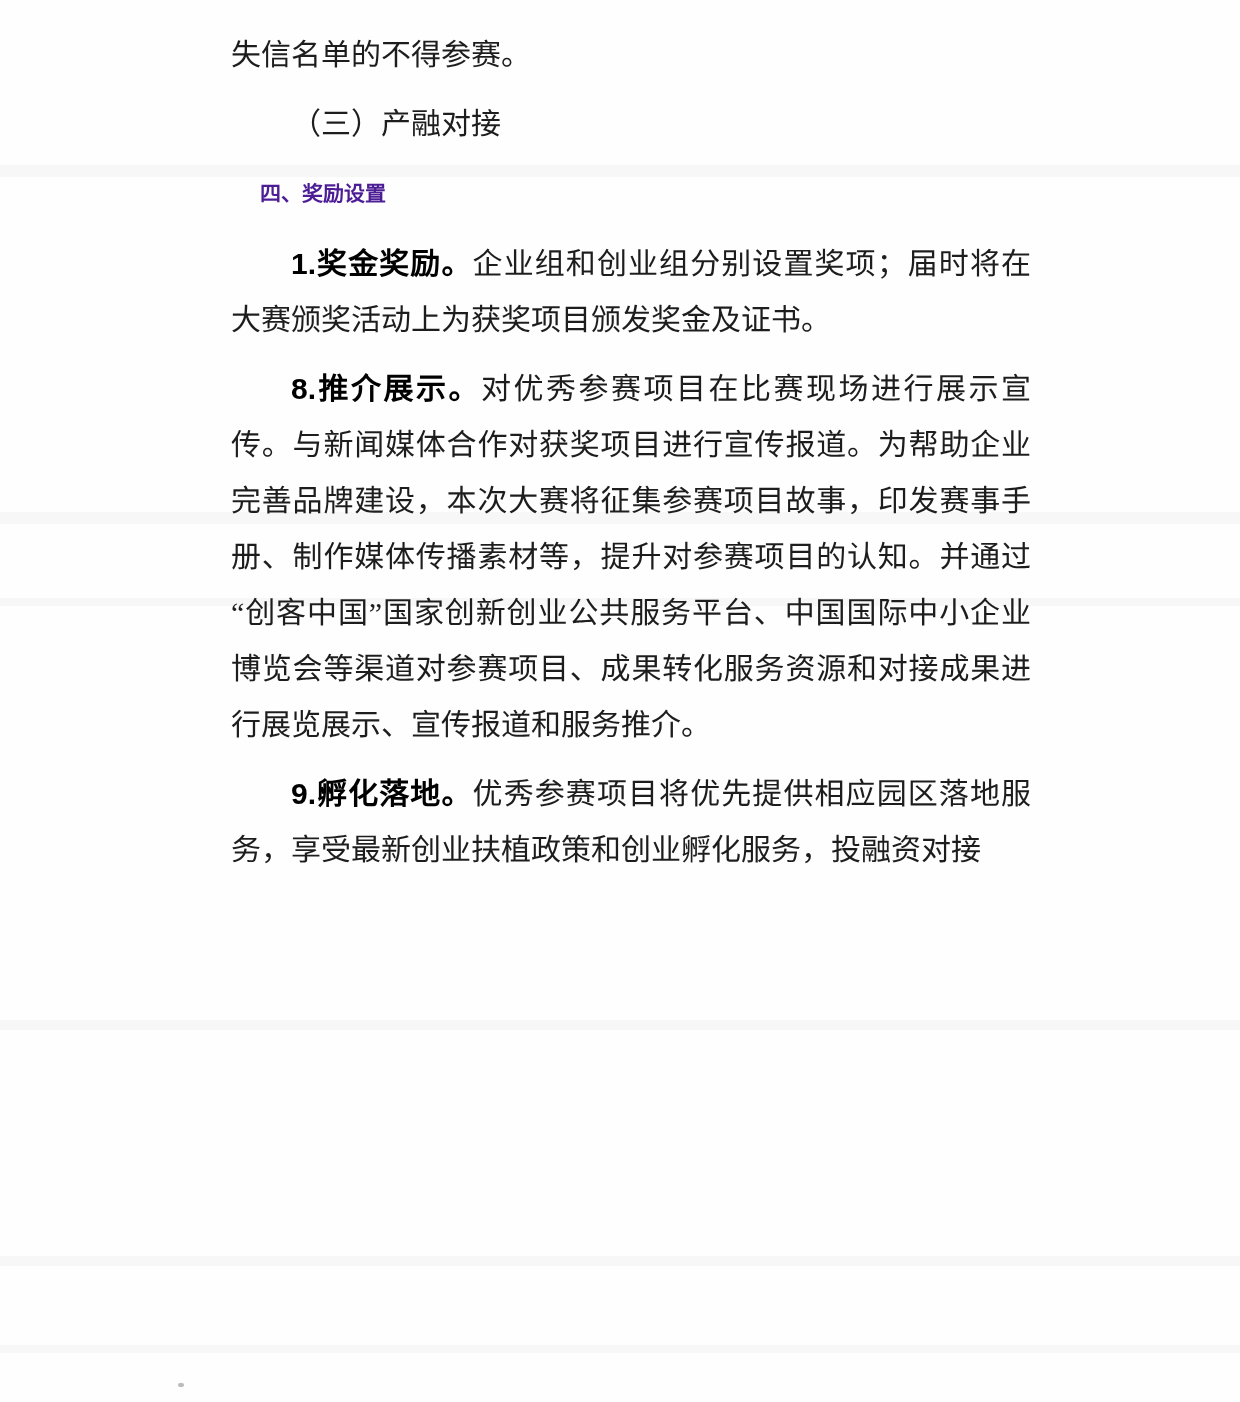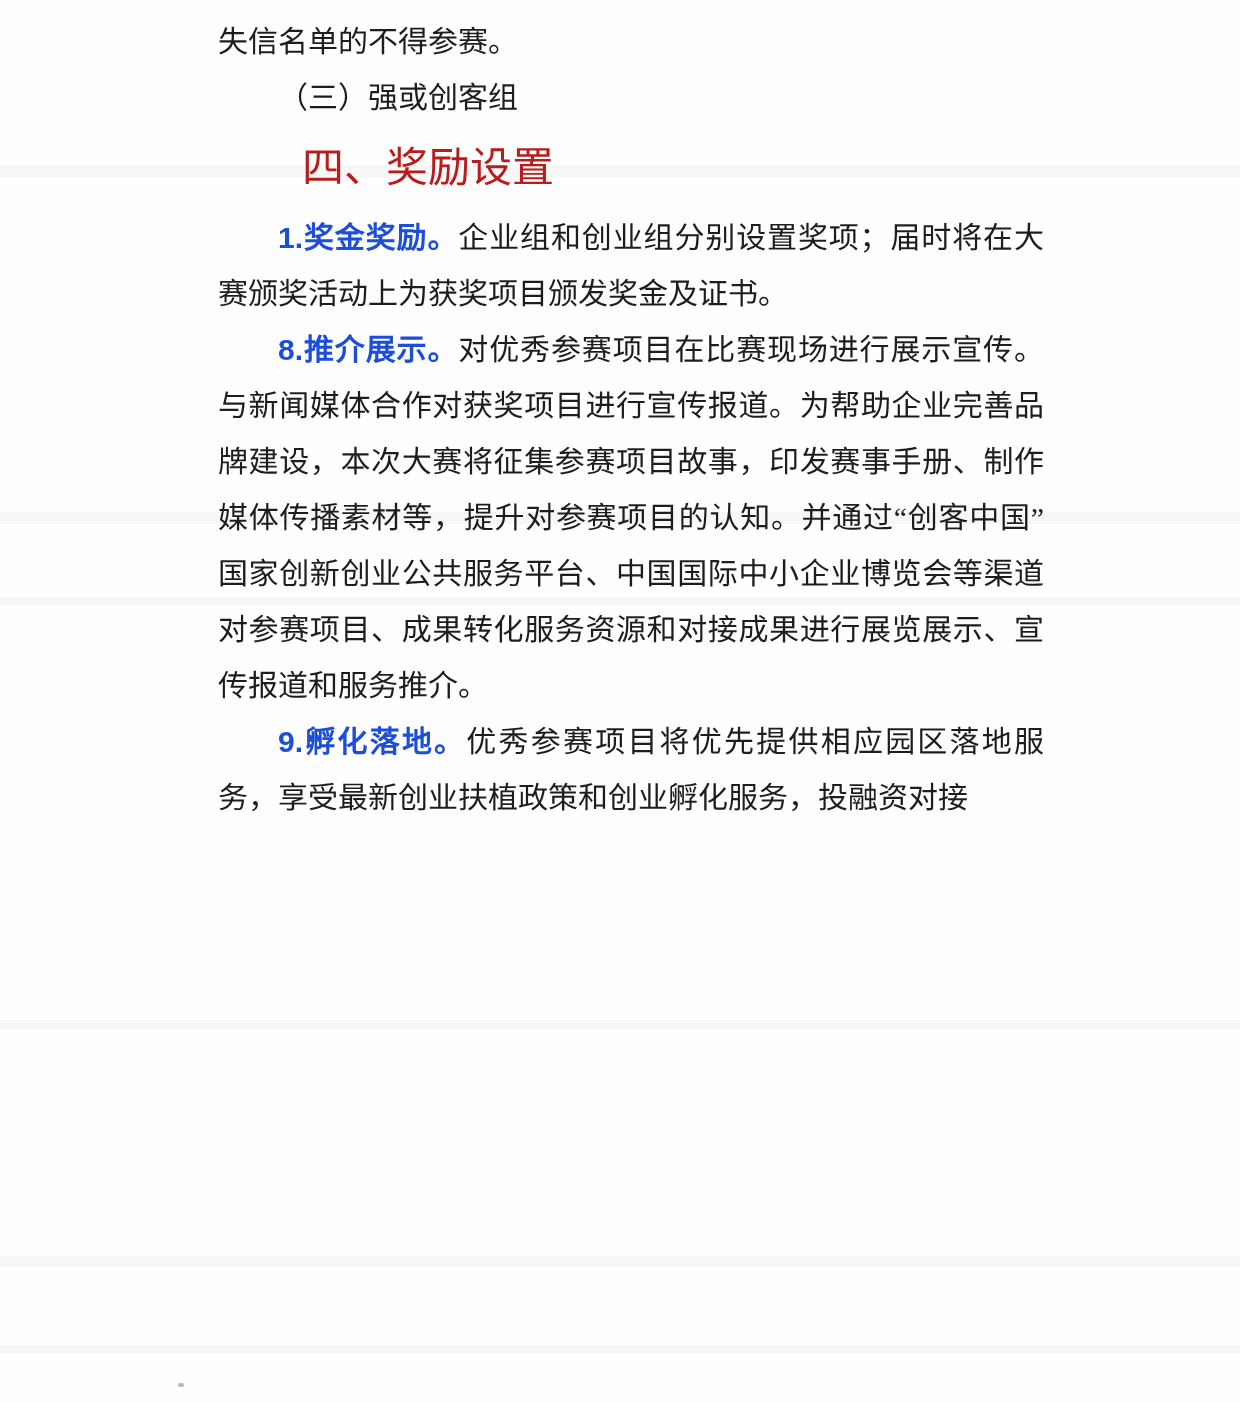--- a/index.html
+++ b/index.html
@@ -33,62 +33,62 @@
     background: rgba(60, 60, 60, 0.35);
     border-radius: 2px;
   }
   .textblock {
     position: absolute;
     left: 218px;
     top: 14px;
     width: 826px;
   }
   .para {
-    margin: 0;
+    margin: 13px;
     font-size: 30px;
     line-height: 56px;
     text-align: justify;
     text-justify: inter-ideograph;
     letter-spacing: 0;
     word-break: normal;
   }
   .indent {
     text-indent: 2em;
   }
   .heading {
     font-family: "Liberation Sans", "DejaVu Sans", sans-serif;
-    font-weight: 400;
-    font-size: 42px;
+    font-weight: 700;
+    font-size: 21px;
     margin: 14px 0;
-    color: #b91c1c;
+    color: #4c1d95;
   }
   .lead {
     font-family: "Liberation Sans", "DejaVu Sans", sans-serif;
     font-weight: 700;
-    color: #1d4ed8;
+    color: #000000;
   }
 </style>
 </head>
 <body>
 
 <div class="sheet">
 
   <div class="band" style="top:165px; height:12px;"></div>
   <div class="band" style="top:512px; height:12px;"></div>
   <div class="band" style="top:598px; height:8px;"></div>
   <div class="band" style="top:1020px; height:10px;"></div>
   <div class="band" style="top:1256px; height:10px;"></div>
   <div class="band" style="top:1345px; height:8px;"></div>
   <div class="speck"></div>
 
   <div class="textblock">
 
     <p class="para">失信名单的不得参赛。</p>
 
-    <p class="para indent">（三）强或创客组</p>
+    <p class="para indent">（三）产融对接</p>
 
 
     <p class="para indent heading">四、奖励设置</p>
 
     <p class="para indent">
       <b class="lead">1.奖金奖励。</b><span>企业组和创业组分别设置奖项；届时将在大赛颁奖活动上为获奖项目颁发奖金及证书。</span>
     </p>
 
     <p class="para indent">
       <b class="lead">8.推介展示。</b><span>对优秀参赛项目在比赛现场进行展示宣传。与新闻媒体合作对获奖项目进行宣传报道。为帮助企业完善品牌建设，本次大赛将征集参赛项目故事，印发赛事手册、制作媒体传播素材等，提升对参赛项目的认知。并通过“创客中国”国家创新创业公共服务平台、中国国际中小企业博览会等渠道对参赛项目、成果转化服务资源和对接成果进行展览展示、宣传报道和服务推介。</span>

